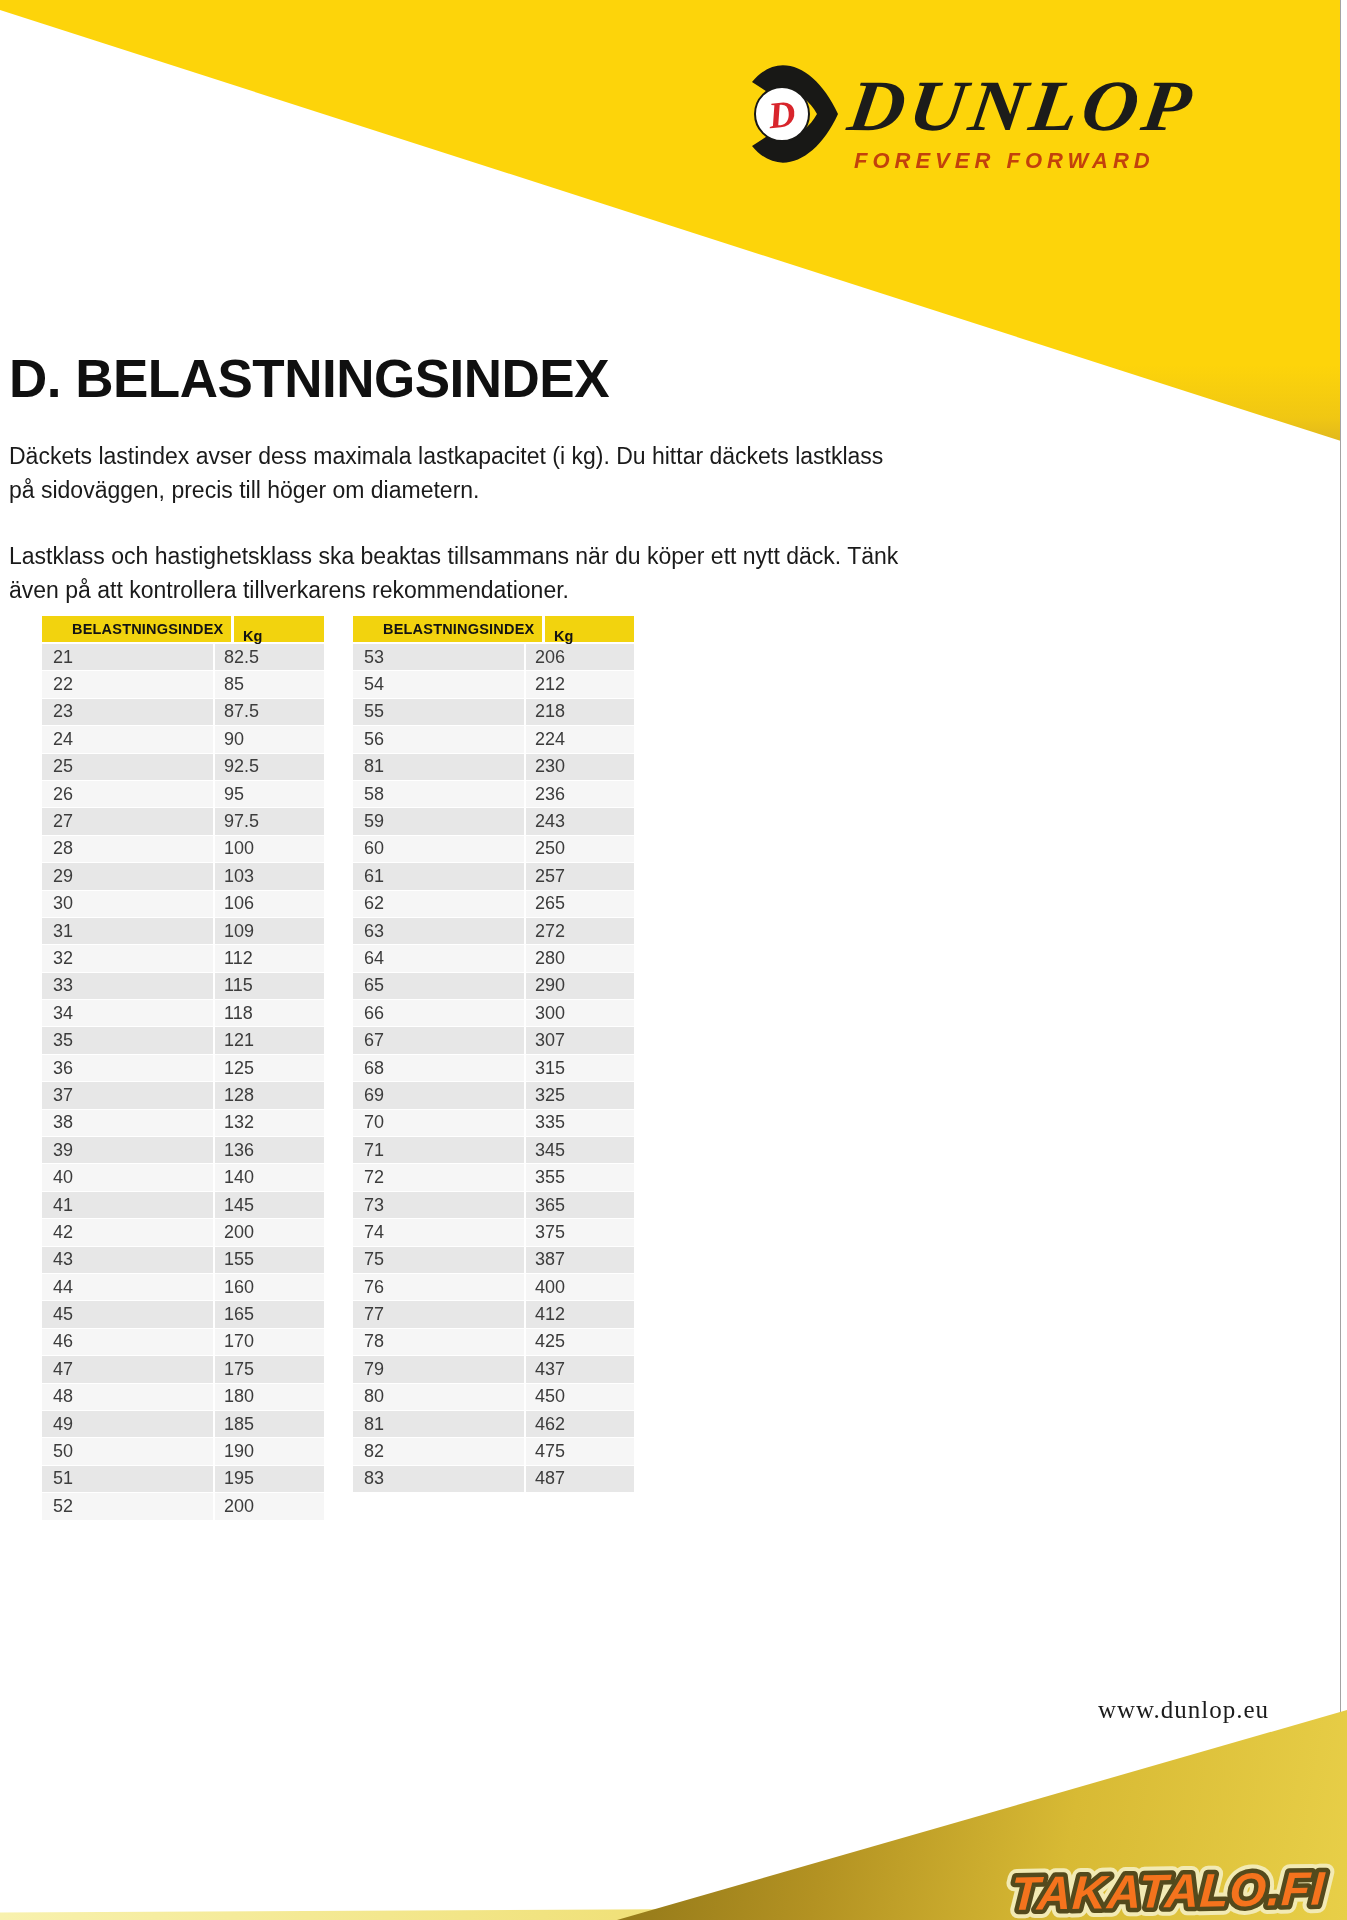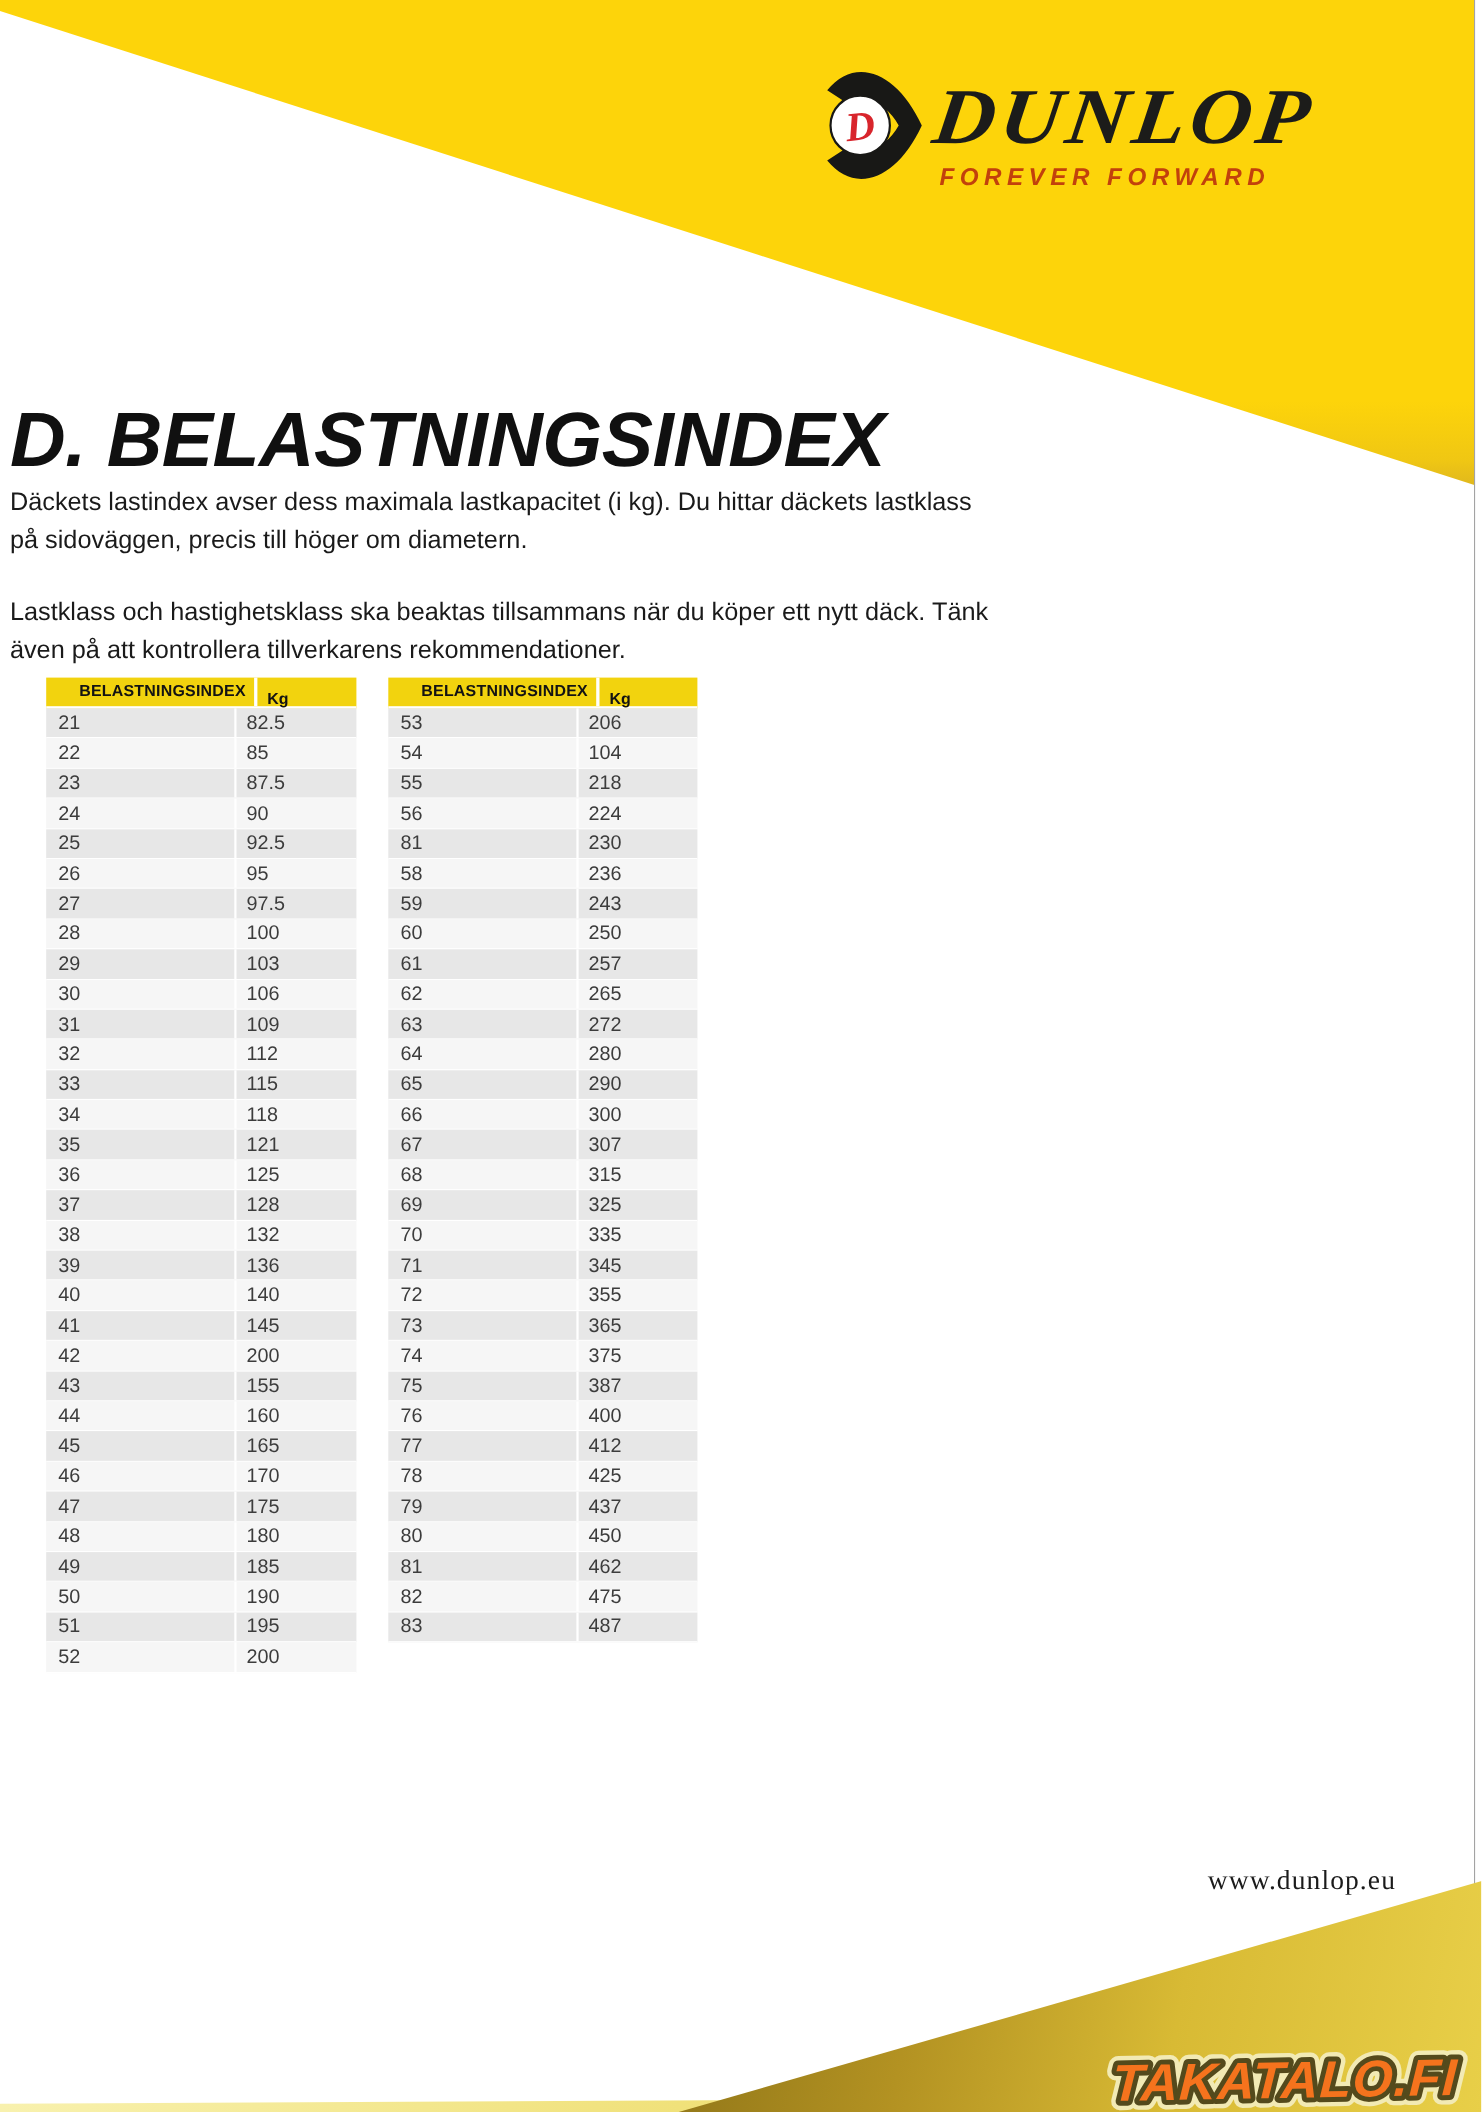--- a/index.html
+++ b/index.html
@@ -20,22 +20,22 @@
     font-family:"Liberation Serif",serif; font-weight:bold; font-style:italic;
     font-size:72px; line-height:0.95; color:#1c1c1a; letter-spacing:4px;
     transform:skewX(-8deg) scaleX(1.08); transform-origin:left top; white-space:nowrap;
   }
   .tagline{
     font-family:"Liberation Sans",sans-serif; font-weight:bold; font-style:italic;
     font-size:22px; letter-spacing:5px; color:#c2410c; margin-top:8px; white-space:nowrap;
   }
   
   #title{
-    position:absolute; left:9px; top:360px; z-index:2;
-    font-size:70px; font-weight:bold; font-style:italic; color:#101010;
+    position:absolute; left:9px; top:348px; z-index:2;
+    font-size:53px; font-weight:bold; color:#101010;
     letter-spacing:-0.5px; white-space:nowrap;
   }
   .para{position:absolute; left:9px; z-index:2; font-size:23px; color:#1a1a1a; line-height:33.5px; white-space:nowrap;}
   #para1{top:440px;}
   #para2{top:540px;}
   
   .loadtable{position:absolute; top:616px; width:282px; z-index:2;}
   #table-left{left:42px;}
   #table-right{left:353px; width:281px;}
   .thead{
@@ -251,21 +251,21 @@
       <div class="th th-index">BELASTNINGSINDEX</div>
       <div class="th th-kg">Kg</div>
     </div>
     <div class="tbody">
         <div class="tr">
           <div class="td td-index">53</div>
           <div class="td td-kg">206</div>
         </div>
         <div class="tr">
           <div class="td td-index">54</div>
-          <div class="td td-kg">104</div>
+          <div class="td td-kg">212</div>
         </div>
         <div class="tr">
           <div class="td td-index">55</div>
           <div class="td td-kg">218</div>
         </div>
         <div class="tr">
           <div class="td td-index">56</div>
           <div class="td td-kg">224</div>
         </div>
         <div class="tr">

